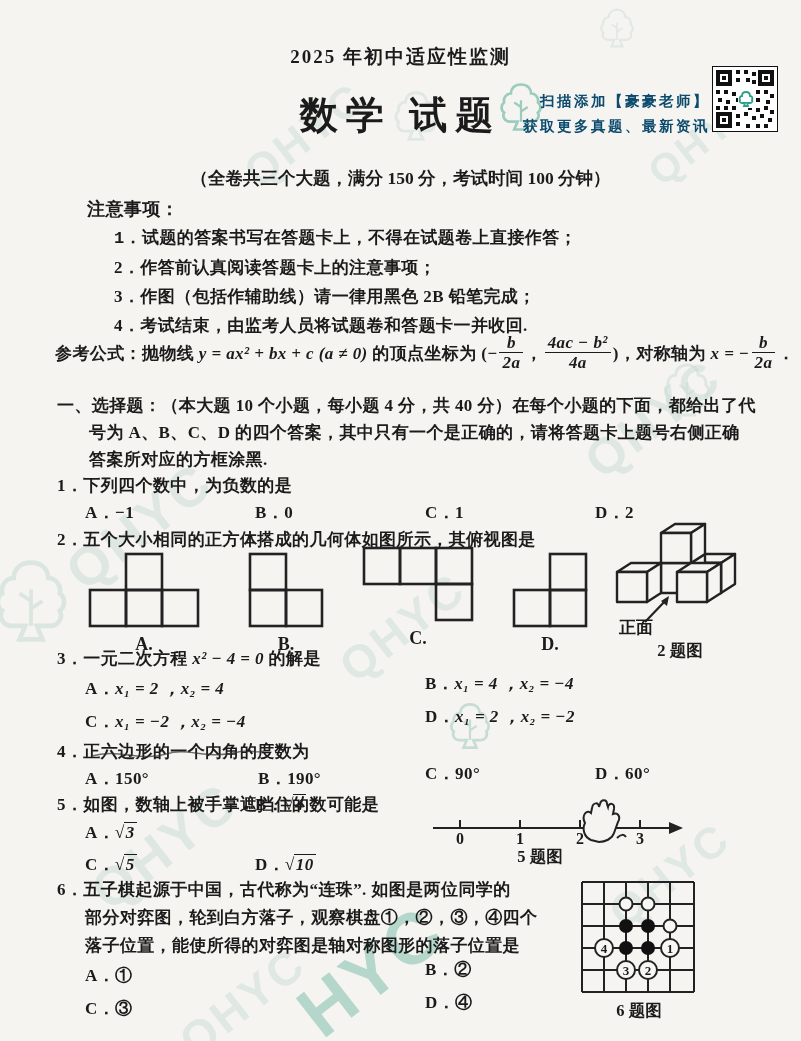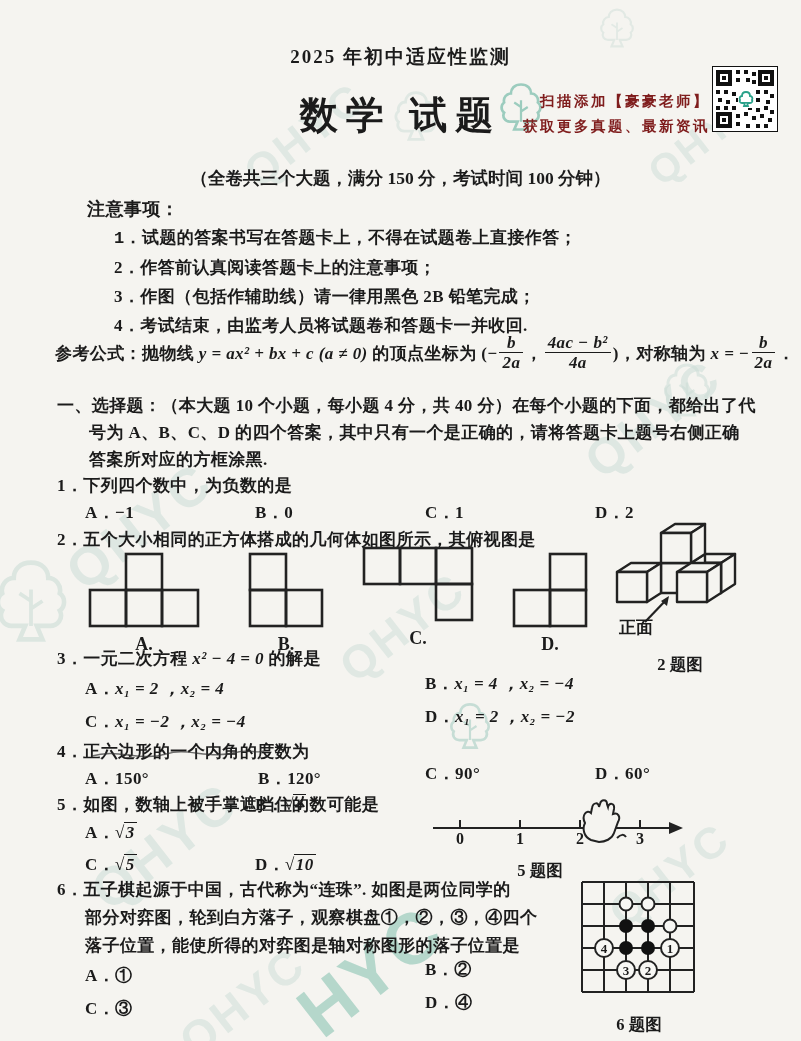--- a/index.html
+++ b/index.html
@@ -5,31 +5,31 @@
   html,body{margin:0;padding:0;background:#e8e7e3;}
   .page{position:relative;width:801px;height:1041px;background:#f5f4f0;
         font-family:"Liberation Serif",serif;color:#1b1b1b;overflow:hidden;margin:0 auto;}
   .abs{position:absolute;z-index:2;}
   .t{font-size:17px;font-weight:700;letter-spacing:.4px;white-space:nowrap;}
   .it{font-style:italic;}
   .center{left:0;width:801px;text-align:center;}
   .exam-title{top:44px;font-size:19px;font-weight:700;letter-spacing:2px;}
   .subject-title{top:90px;font-size:38px;font-weight:700;letter-spacing:8px;}
   .scope{top:166px;font-size:17.5px;font-weight:700;}
-  .promo{color:#7f1d1d;font-family:"Liberation Sans",sans-serif;font-weight:700;
+  .promo{color:#0c4a6e;font-family:"Liberation Sans",sans-serif;font-weight:700;
          font-size:14.5px;letter-spacing:2.5px;text-align:right;white-space:nowrap;}
   .notice-item{line-height:29.5px;}
   .frac{display:inline-block;vertical-align:middle;text-align:center;line-height:1.02;
         font-style:italic;margin:0 2px;position:relative;top:-2px;}
   .frac .num{display:block;border-bottom:1.5px solid #1b1b1b;padding:0 3px 1px;}
   .frac .den{display:block;padding:1px 3px 0;}
   .rad .rtop{border-top:1.5px solid #1b1b1b;padding:0 2px;}
   .rad .rsign{margin-right:-1px;font-style:normal;}
   .figlabel{text-align:center;font-size:18px;font-weight:700;margin-top:6px;}
-  .figcap{text-align:center;font-size:16.5px;font-weight:700;margin-top:14px;}
+  .figcap{text-align:center;font-size:16.5px;font-weight:700;margin-top:0;}
   .wm{position:absolute;z-index:0;color:#ccddd7;font-family:"Liberation Sans",sans-serif;
       font-weight:700;transform:rotate(-38deg);letter-spacing:3px;user-select:none;}
   .wm-tree{position:absolute;z-index:0;color:#ccddd7;}
   svg{display:block;}
 </style>
 </head>
 <body>
 
 <div class="page">
 
@@ -197,21 +197,21 @@
   <div class="abs t" style="left:85px;top:677px;"><span>A．</span><span class="it">x₁ = 2 ，x₂ = 4</span></div>
   <div class="abs t" style="left:425px;top:672px;"><span>B．</span><span class="it">x₁ = 4 ，x₂ = −4</span></div>
   <div class="abs t" style="left:85px;top:710px;"><span>C．</span><span class="it">x₁ = −2 ，x₂ = −4</span></div>
   <div class="abs t" style="left:425px;top:705px;"><span>D．</span><span class="it">x₁ = 2 ，x₂ = −2</span></div>
 
   <div class="abs t" style="left:57px;top:740px;">4．正六边形的一个内角的度数为</div>
   <svg class="abs" style="left:88px;top:742px;" width="180" height="22" viewBox="0 0 180 22">
       <path d="M4 14 C30 6 52 20 78 12 C100 5 120 18 150 10 C160 7 170 12 176 9" fill="none" stroke="#333" stroke-width="1.4" opacity=".7"></path>
     </svg>
   <div class="abs t" style="left:85px;top:767px;"><span>A．</span><span>150°</span></div>
-  <div class="abs t" style="left:258px;top:767px;"><span>B．</span><span>120°</span></div>
+  <div class="abs t" style="left:258px;top:767px;"><span>B．</span><span>190°</span></div>
   <div class="abs t" style="left:425px;top:762px;"><span>C．</span><span>90°</span></div>
   <div class="abs t" style="left:595px;top:762px;"><span>D．</span><span>60°</span></div>
 
   <div class="abs t" style="left:57px;top:793px;text-align:right;">5．如图，数轴上被手掌遮挡住的数可能是</div>
   <div class="abs t" style="left:85px;top:821px;"><span>A．</span><span class="rad it"><span class="rsign">√</span><span class="rtop">3</span></span></div>
   <div class="abs t" style="left:255px;top:793px;"><span>B．</span><span class="rad it"><span class="rsign">√</span><span class="rtop">4</span></span></div>
   <div class="abs t" style="left:85px;top:853px;"><span>C．</span><span class="rad it"><span class="rsign">√</span><span class="rtop">5</span></span></div>
   <div class="abs t" style="left:255px;top:853px;"><span>D．</span><span class="rad it"><span class="rsign">√</span><span class="rtop">10</span></span></div>
 
   <div class="abs" style="left:425px;top:798px;width:265px;">

